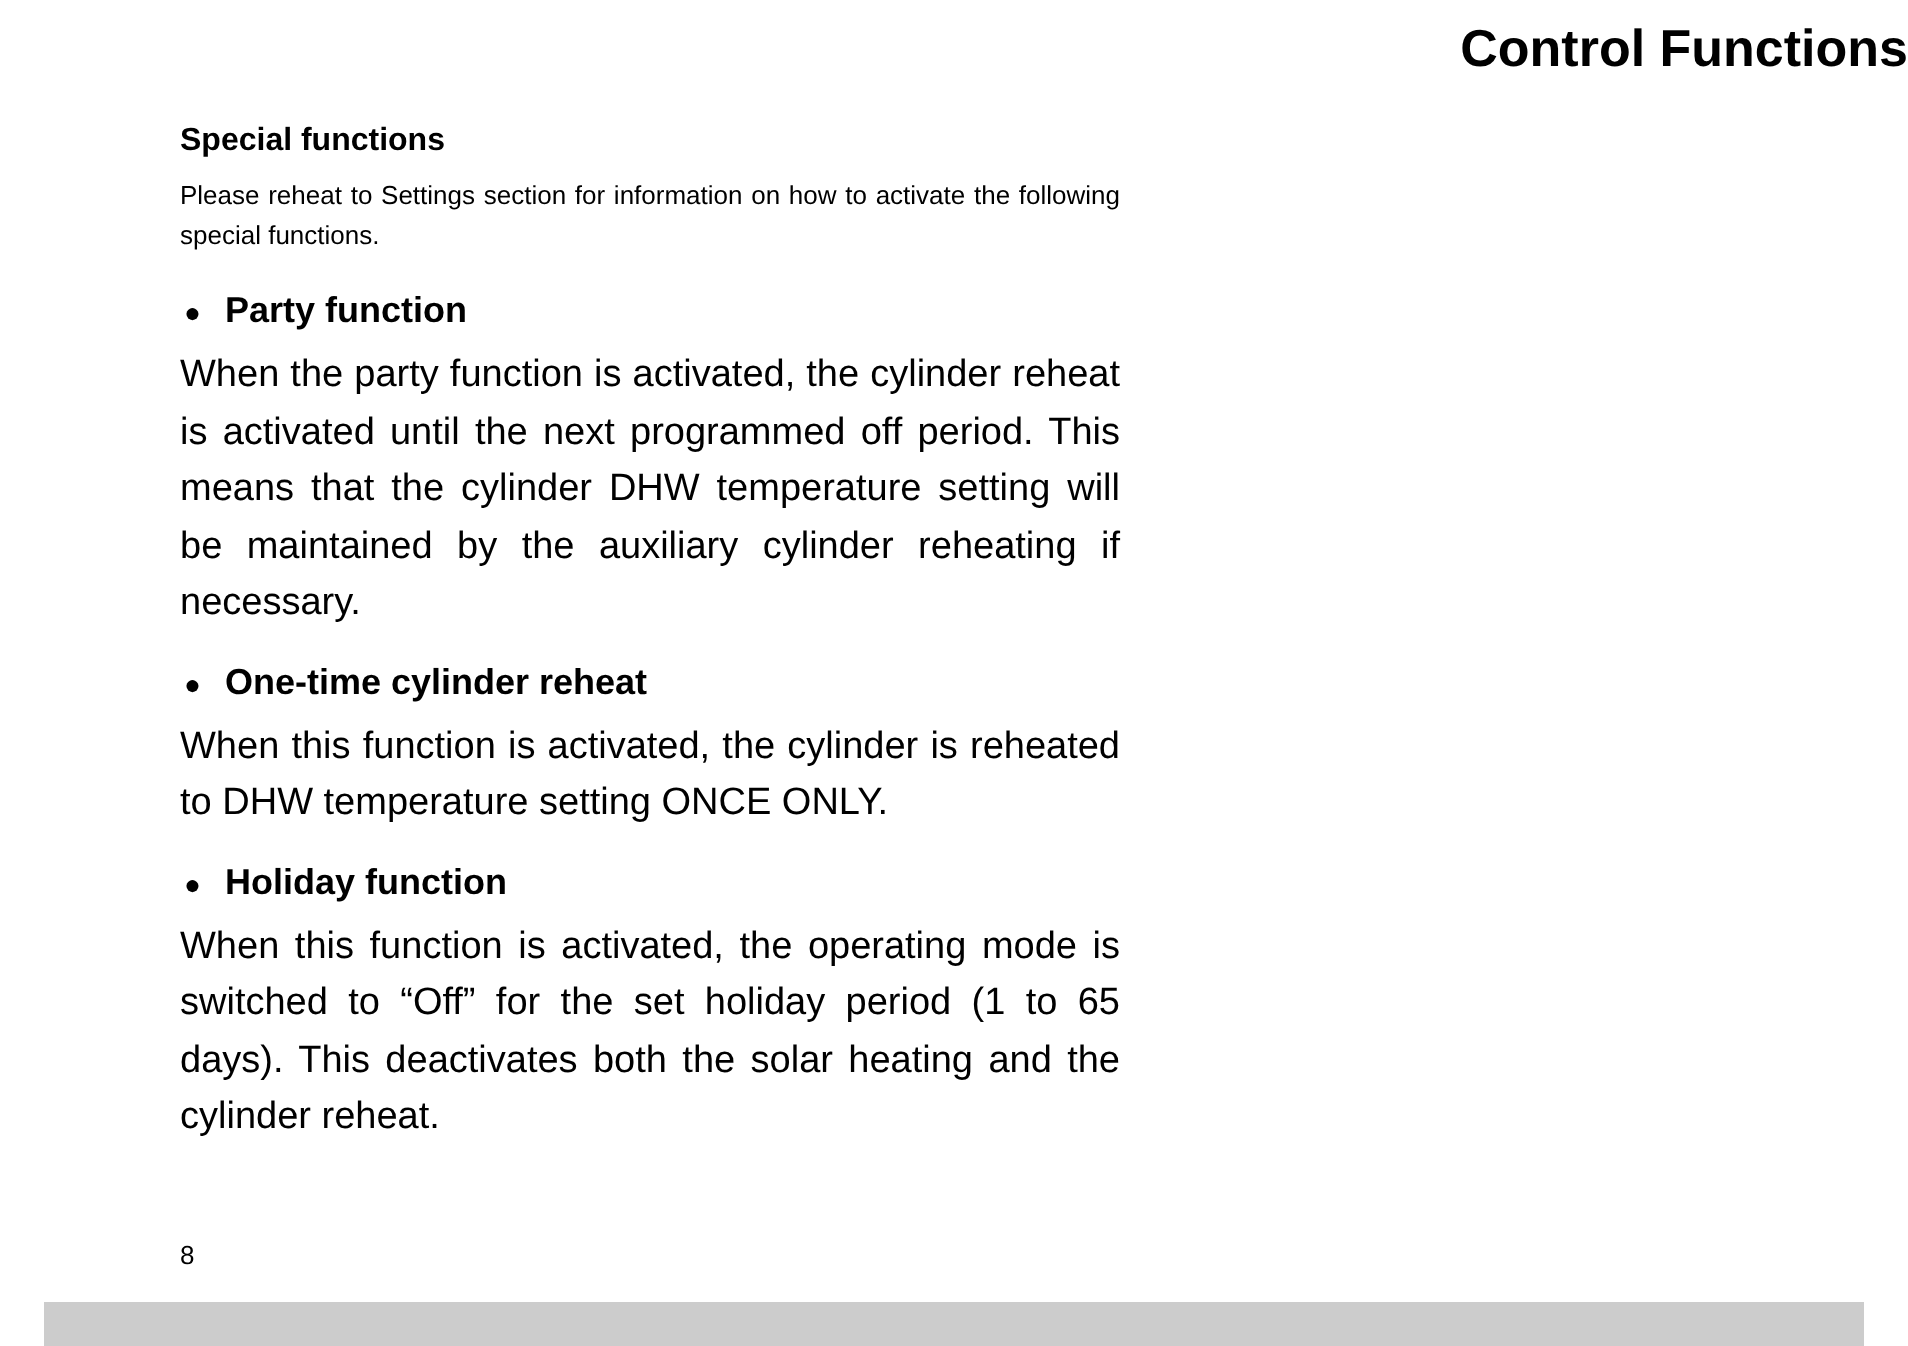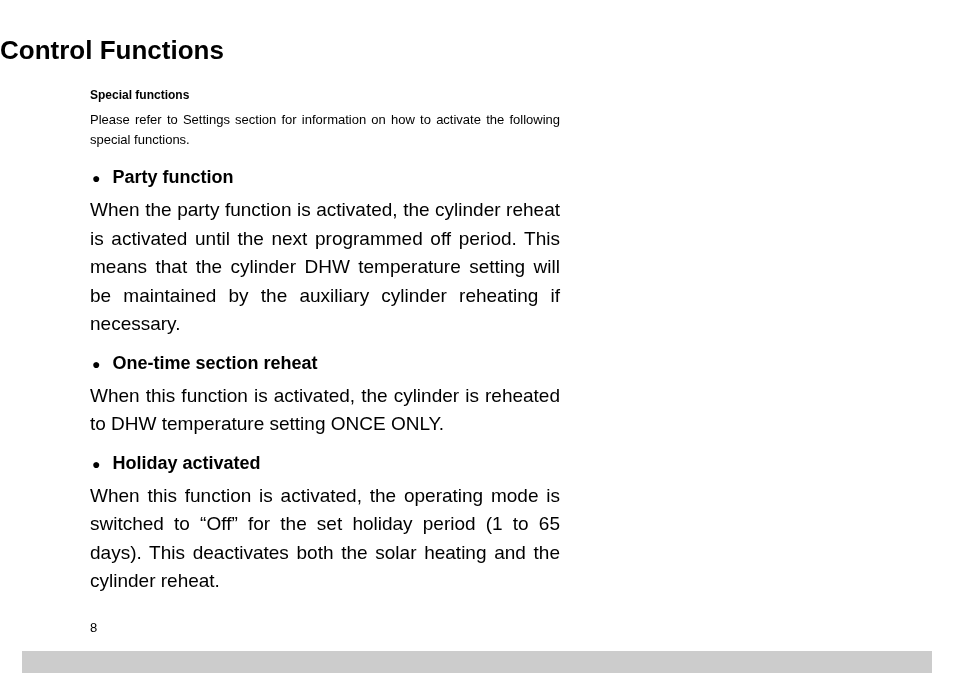--- a/index.html
+++ b/index.html
@@ -9,32 +9,32 @@
     }
     body {
       font-family: Arial, Helvetica, sans-serif;
       background: #ffffff;
       width: 954px;
       height: 673px;
       position: relative;
       color: #000000;
     }
     .page-title {
-      text-align: left;
+      text-align: right;
       font-size: 26px;
       font-weight: bold;
-      padding-top: 35px;
+      padding-top: 9px;
       padding-bottom: 22px;
     }
     .content {
       padding-left: 90px;
       width: 560px;
     }
     .section-heading {
-      font-size: 12px;
+      font-size: 16px;
       font-weight: bold;
       margin-bottom: 8px;
     }
     .intro-text {
       font-size: 13px;
       line-height: 1.5;
       text-align: justify;
       margin-bottom: 18px;
     }
     .bullet-item {
@@ -73,35 +73,35 @@
       background: #cccccc;
     }
   </style>
 </head>
 <body>
 
 <h1 class="page-title">Control Functions</h1>
 
 <div class="content">
   <h2 class="section-heading">Special functions</h2>
-  <p class="intro-text">Please refer to Settings section for information on how to activate the following special functions.</p>
+  <p class="intro-text">Please reheat to Settings section for information on how to activate the following special functions.</p>
 
   <div class="bullet-item">
     <span class="bullet-icon">●</span>
     <span class="bullet-label">Party function</span>
   </div>
   <p class="body-text">When the party function is activated, the cylinder reheat is activated until the next programmed off period. This means that the cylinder DHW temperature setting will be maintained by the auxiliary cylinder reheating if necessary.</p>
 
   <div class="bullet-item">
     <span class="bullet-icon">●</span>
-    <span class="bullet-label">One-time section reheat</span>
+    <span class="bullet-label">One-time cylinder reheat</span>
   </div>
   <p class="body-text">When this function is activated, the cylinder is reheated to DHW temperature setting ONCE ONLY.</p>
 
   <div class="bullet-item">
     <span class="bullet-icon">●</span>
-    <span class="bullet-label">Holiday activated</span>
+    <span class="bullet-label">Holiday function</span>
   </div>
   <p class="body-text">When this function is activated, the operating mode is switched to “Off” for the set holiday period (1 to 65 days). This deactivates both the solar heating and the cylinder reheat.</p>
 </div>
 
 <div class="page-number">8</div>
 <div class="footer-bar"></div>
 
 </body></html>

